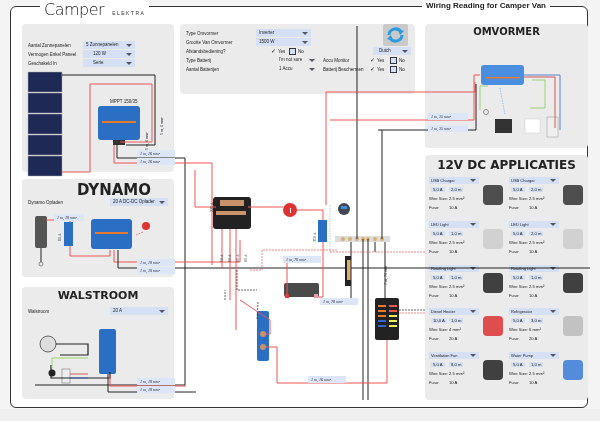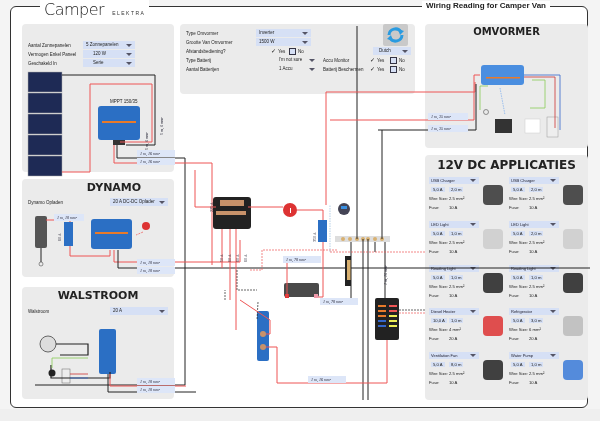--- a/index.html
+++ b/index.html
@@ -79,21 +79,21 @@
     <polygon points="15,5 21,7 17,11" fill="#2a9be0"></polygon>
     <polygon points="10,17 4,15 8,11" fill="#2a9be0"></polygon>
   </svg>
 </div>
 
 <div class="panel" style="left:425px;top:24px;width:163px;height:124px;">
   <div class="panel-title" style="top:2px;font-size:10px;">OMVORMER</div>
 </div>
 
 <div class="panel" style="left:22px;top:179px;width:152px;height:98px;">
-  <div class="panel-title" style="top:2px;font-size:11px;padding-left:32px;">DYNAMO</div>
+  <div class="panel-title" style="top:2px;font-size:15px;padding-left:32px;">DYNAMO</div>
   <div class="lbl" style="left:6px;top:21px;">Dynamo Opladen</div>
   <div class="sel" style="left:88px;top:19px;width:58px;"><span>20 A DC-DC Oplader</span><span class="arr"></span></div>
 </div>
 
 <div class="panel" style="left:22px;top:287px;width:152px;height:112px;">
   <div class="panel-title" style="top:2px;font-size:11px;">WALSTROOM</div>
   <div class="lbl" style="left:6px;top:22px;">Walstroom</div>
   <div class="sel" style="left:88px;top:20px;width:58px;"><span>20 A</span><span class="arr"></span></div>
 </div>
 

